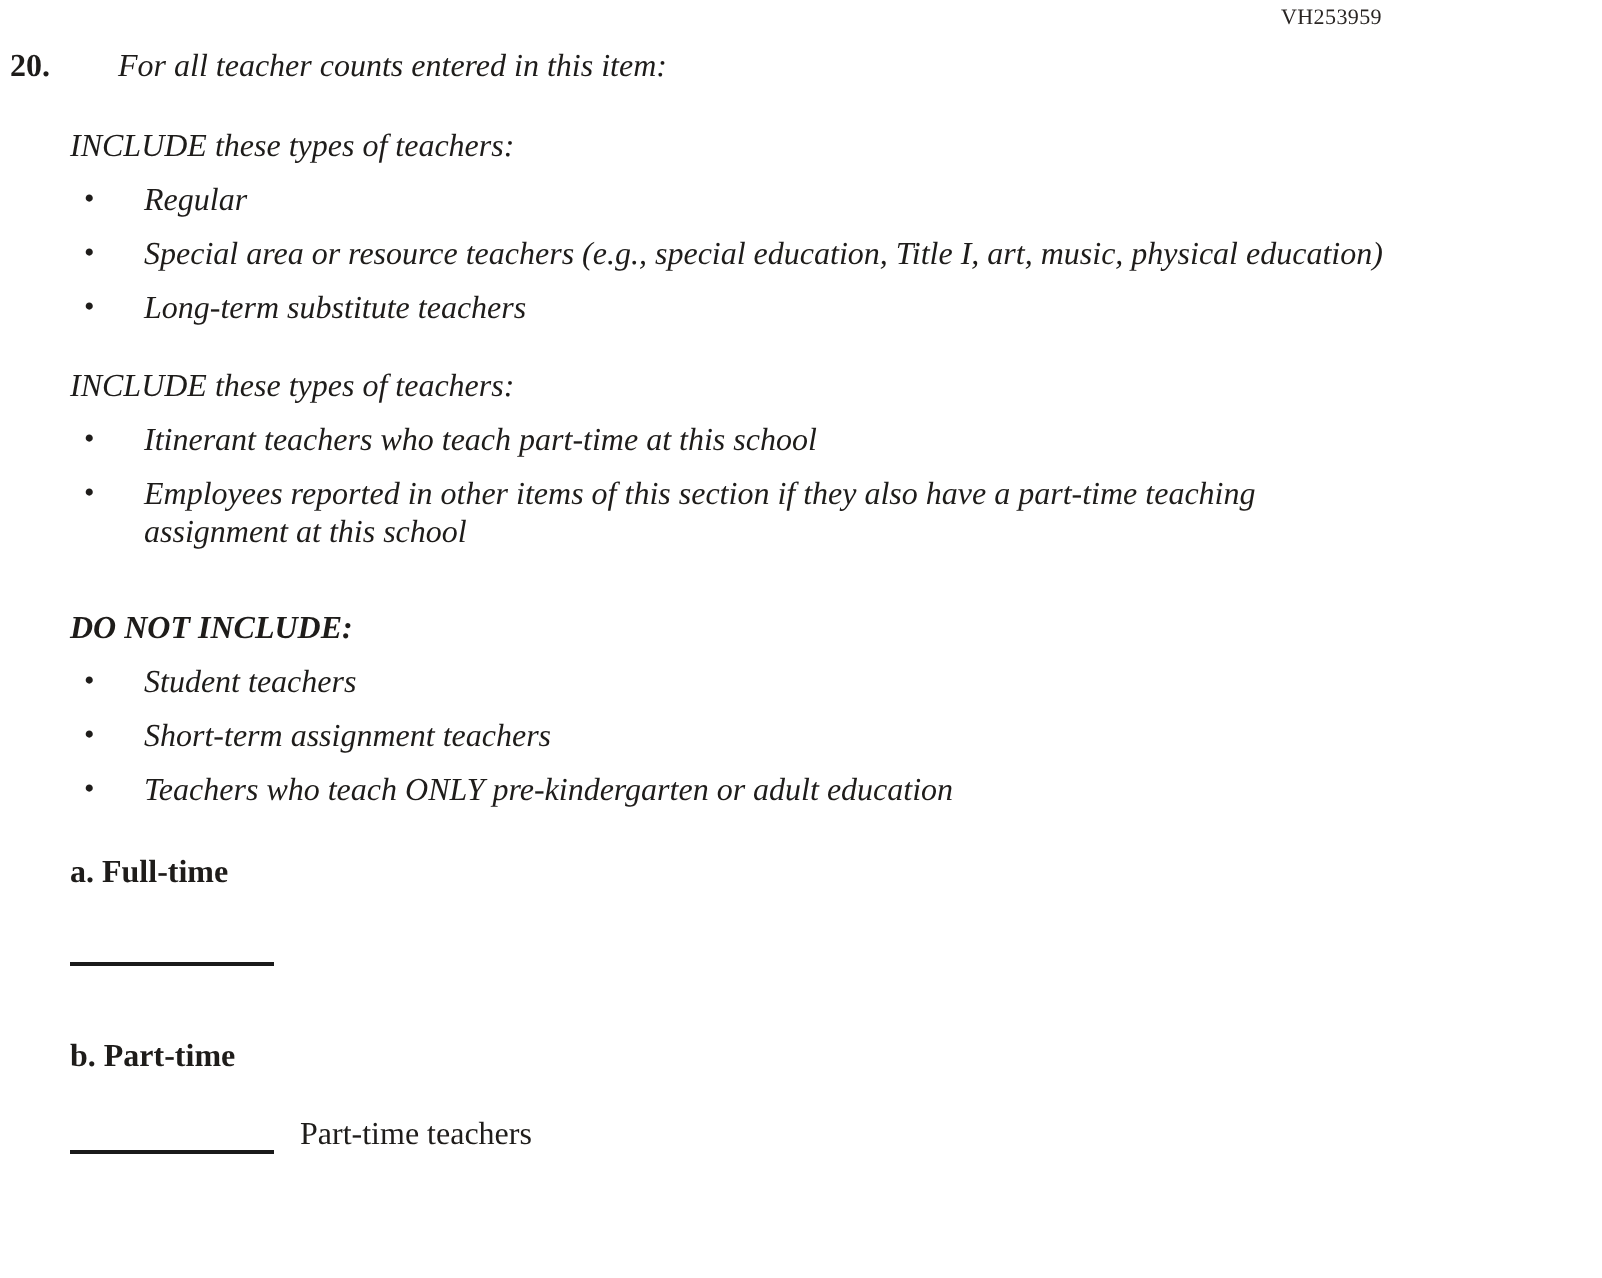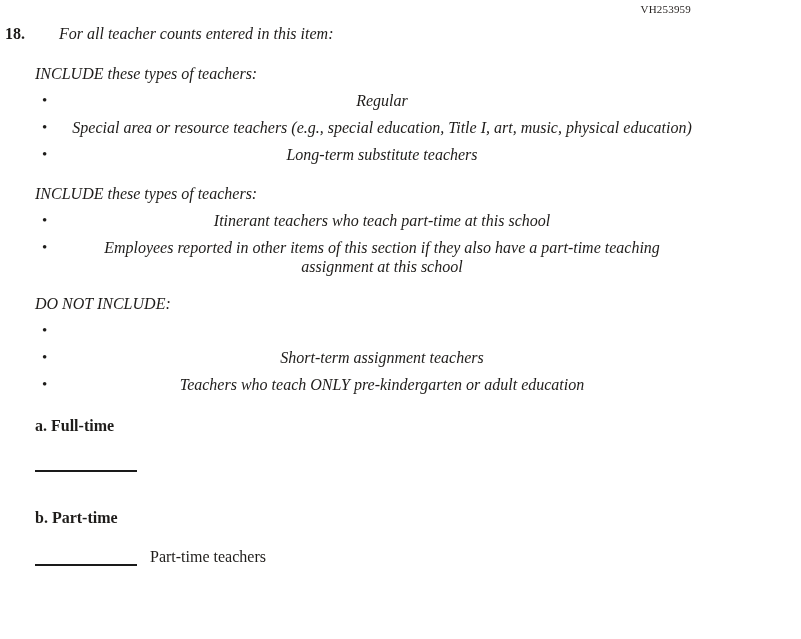--- a/index.html
+++ b/index.html
@@ -19,47 +19,47 @@
   .qnum {
     position: absolute; left: 5px; top: 24px;
     font-weight: bold; font-size: 16px; line-height: 19px;
   }
   .content { margin-left: 35px; font-size: 16px; line-height: 19px; }
   .italic { font-style: italic; }
   .intro { font-style: italic; margin-left: 24px; }
   .sec-header { font-style: italic; }
   .sec-header.gap-lg { margin-top: 21px; }
   .sec-header.gap-md { margin-top: 20px; }
-  .sec-header.gap-sm { margin-top: 18px; }
+  .sec-header.gap-sm { margin-top: 29px; font-weight: bold; }
   .bullet-item { display: flex; margin-top: 8px; font-style: italic; }
   .bullet-dot {
     flex: 0 0 37px; padding-left: 7px;
     font-style: normal; font-size: 15px;
   }
-  .bullet-text { width: 620px; text-align: center; }
+  .bullet-text { width: 620px; }
   .main-question { margin-top: 22px; max-width: 658px; }
   .sub-label { margin-top: 22px; font-weight: bold; }
   .sub-label.tight { margin-top: 36px; }
   .answer-row { margin-top: 20px; display: flex; align-items: flex-end; }
   .answer-blank {
     display: inline-block; width: 102px; height: 17px;
     border-bottom: 2.5px solid #1a1a1a;
     font-size: 16px; line-height: 15px; text-align: center;
   }
   .answer-unit { margin-left: 13px; line-height: 19px; }
 </style>
 </head>
 <body>
 
 <div class="page">
 
   <div class="form-code">VH253959</div>
 
   <div class="question-block">
-    <span class="qnum">18.</span>
+    <span class="qnum">20.</span>
 
     <div class="content">
 
       <p class="intro">For all teacher counts entered in this item:</p>
 
       <p class="sec-header gap-lg">INCLUDE these types of teachers:</p>
       <div class="bullet-item">
         <span class="bullet-dot">•</span>
         <span class="bullet-text">Regular</span>
       </div>
@@ -78,20 +78,21 @@
         <span class="bullet-text">Itinerant teachers who teach part-time at this school</span>
       </div>
       <div class="bullet-item">
         <span class="bullet-dot">•</span>
         <span class="bullet-text">Employees reported in other items of this section if they also have a part-time teaching assignment at this school</span>
       </div>
 
       <p class="sec-header gap-sm">DO NOT INCLUDE:</p>
       <div class="bullet-item">
         <span class="bullet-dot">•</span>
+        <span class="bullet-text">Student teachers</span>
       </div>
       <div class="bullet-item">
         <span class="bullet-dot">•</span>
         <span class="bullet-text">Short-term assignment teachers</span>
       </div>
       <div class="bullet-item">
         <span class="bullet-dot">•</span>
         <span class="bullet-text">Teachers who teach ONLY pre-kindergarten or adult education</span>
       </div>
 

